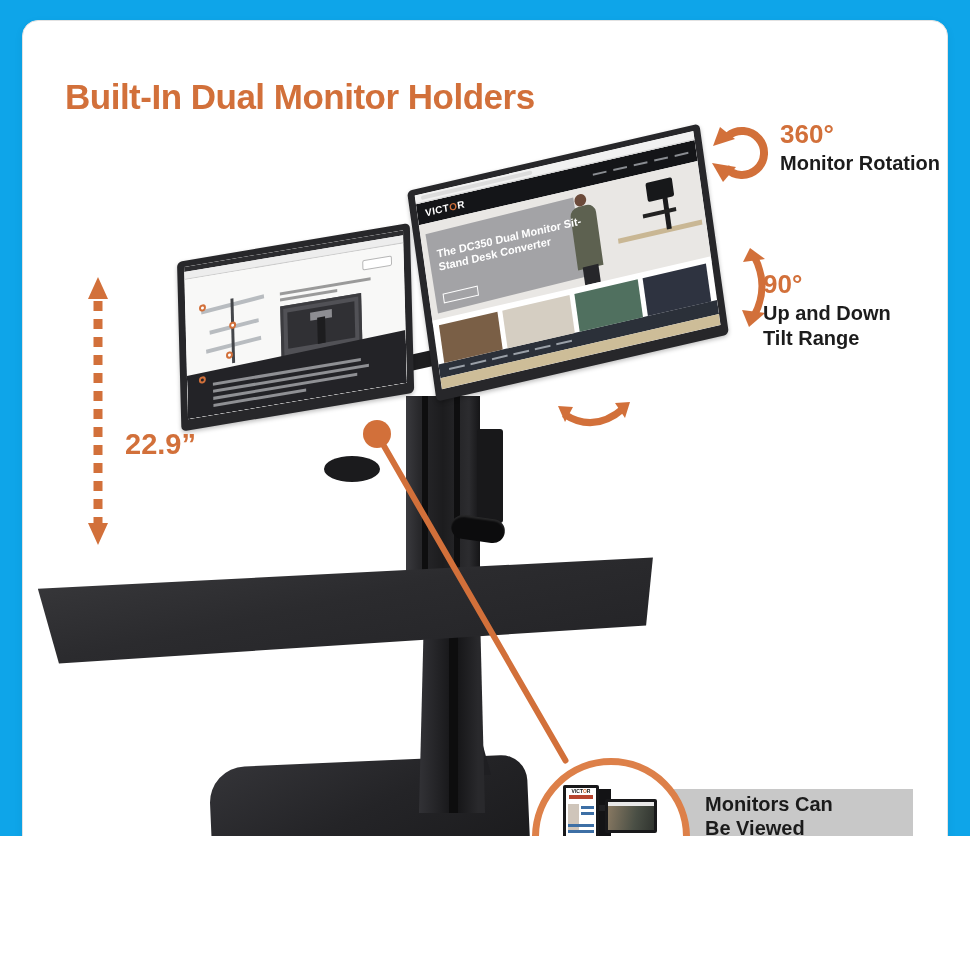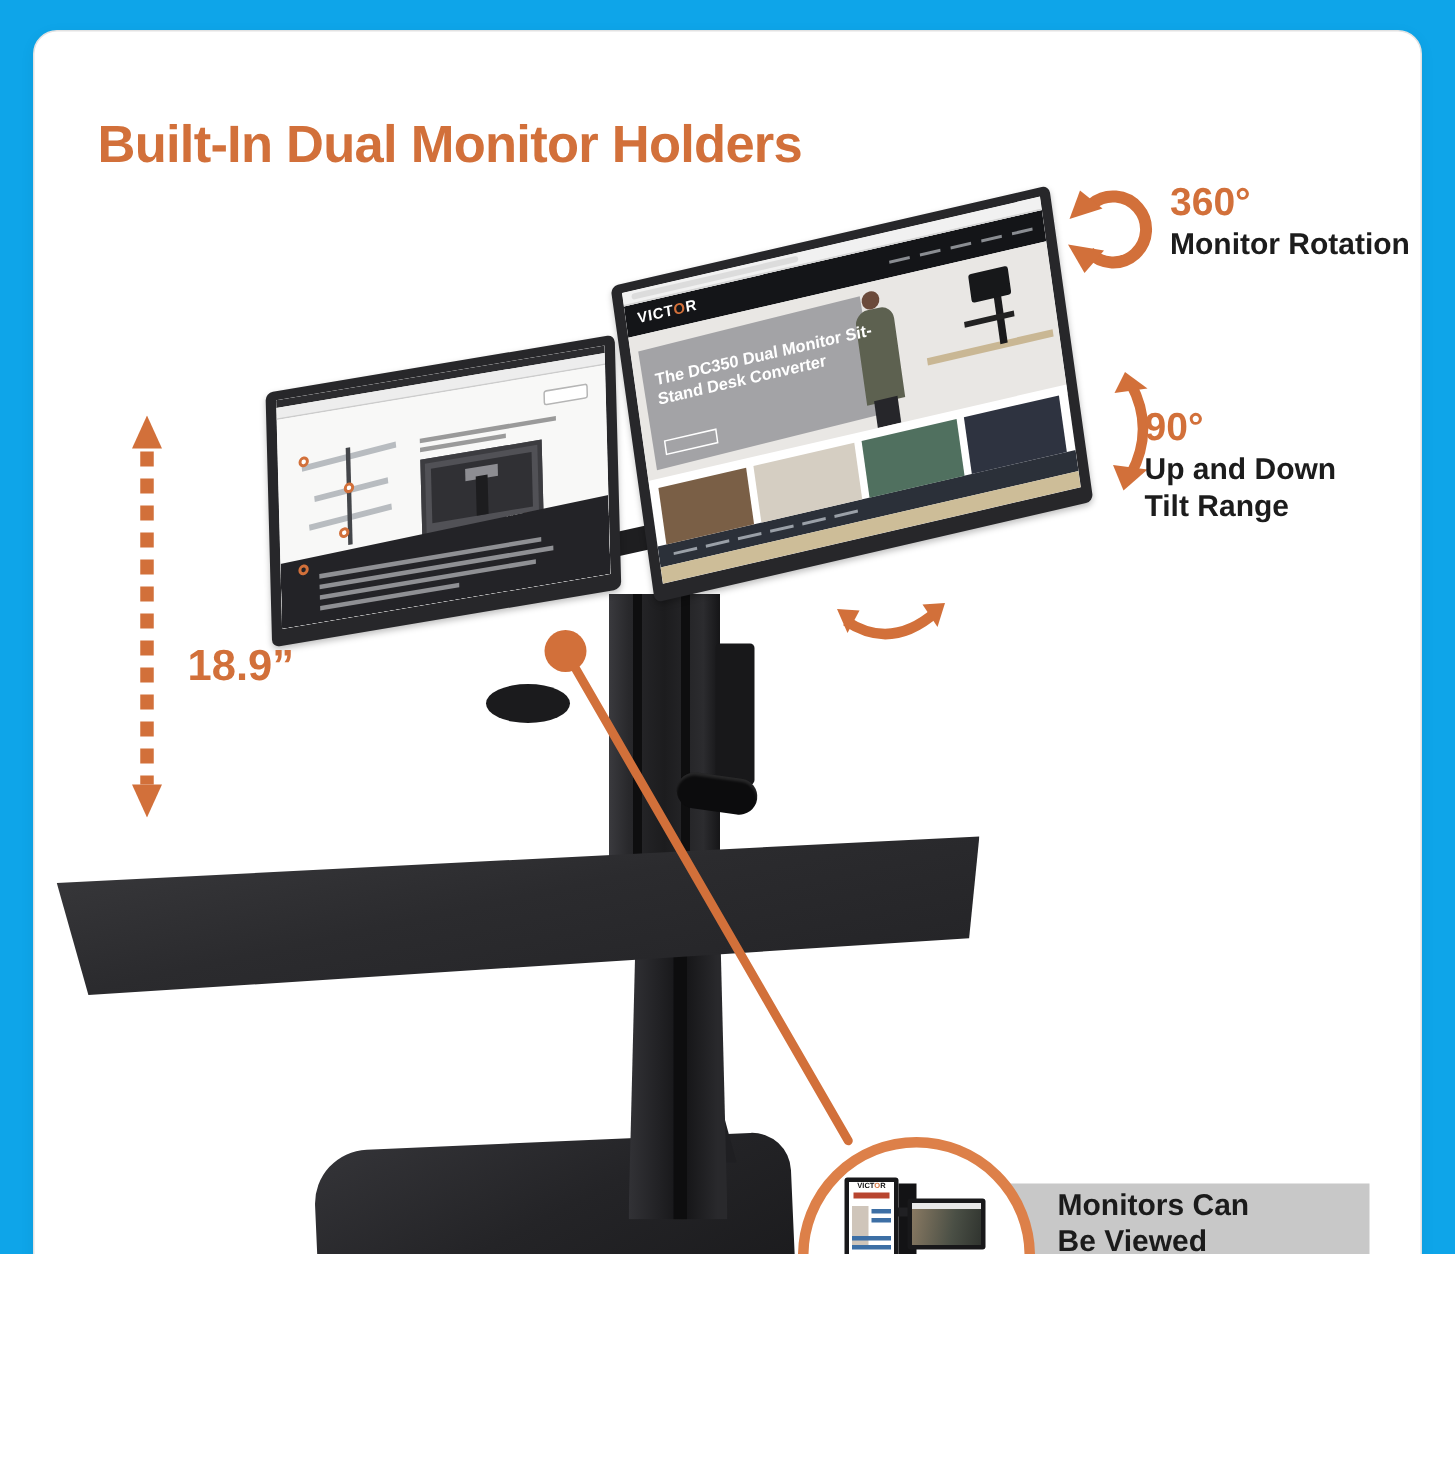--- a/index.html
+++ b/index.html
@@ -118,21 +118,21 @@
  <div class="card">
 
   <div class="abs title">Built-In Dual Monitor Holders</div>
 
   <svg class="abs" style="left:62px;top:256px;z-index:7;" width="26" height="268" viewBox="0 0 26 268">
     <polygon points="13,0 3,22 23,22" fill="#d2703a"></polygon>
     <line x1="13" y1="24" x2="13" y2="246" stroke="#d2703a" stroke-width="9" stroke-dasharray="10 8"></line>
     <polygon points="13,268 3,246 23,246" fill="#d2703a"></polygon>
   </svg>
   <div class="abs z7" style="left:102px;top:408px;">
-    <div class="ann-value big-value">18.9”</div>
+    <div class="ann-value big-value">22.9”</div>
   </div>
 
   <svg class="abs" style="left:684px;top:98px;z-index:7;" width="66" height="68" viewBox="0 0 66 68">
     <path d="M 21 17 A 22 22 0 1 1 19 49" fill="none" stroke="#d2703a" stroke-width="8"></path>
     <polygon points="6,27 13,8 28,20" fill="#d2703a"></polygon>
     <polygon points="5,44 16,63 29,48" fill="#d2703a"></polygon>
   </svg>
   <div class="abs z7" style="left:757px;top:100px;">
     <div class="ann-value">360°</div>
     <div class="ann-label">Monitor Rotation</div>

